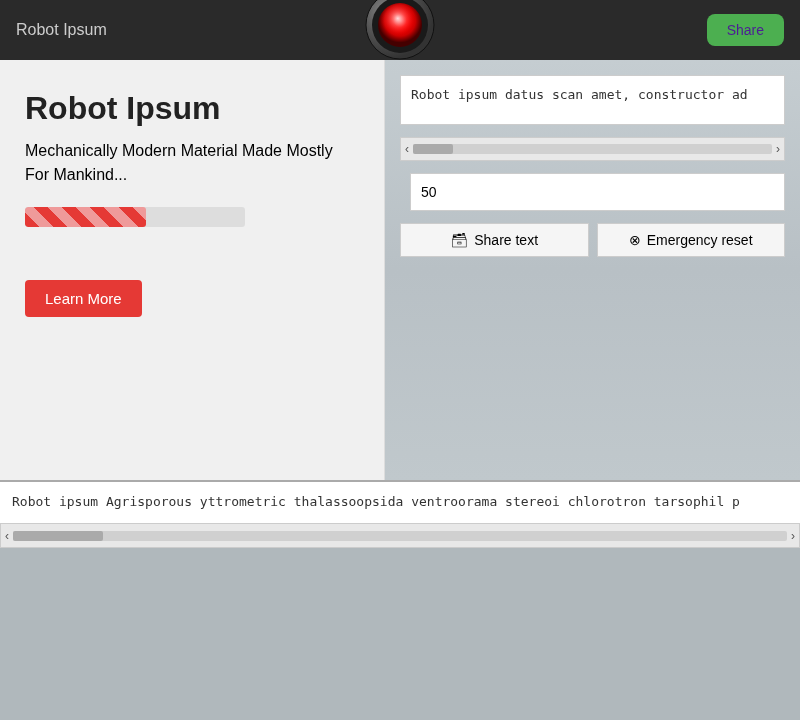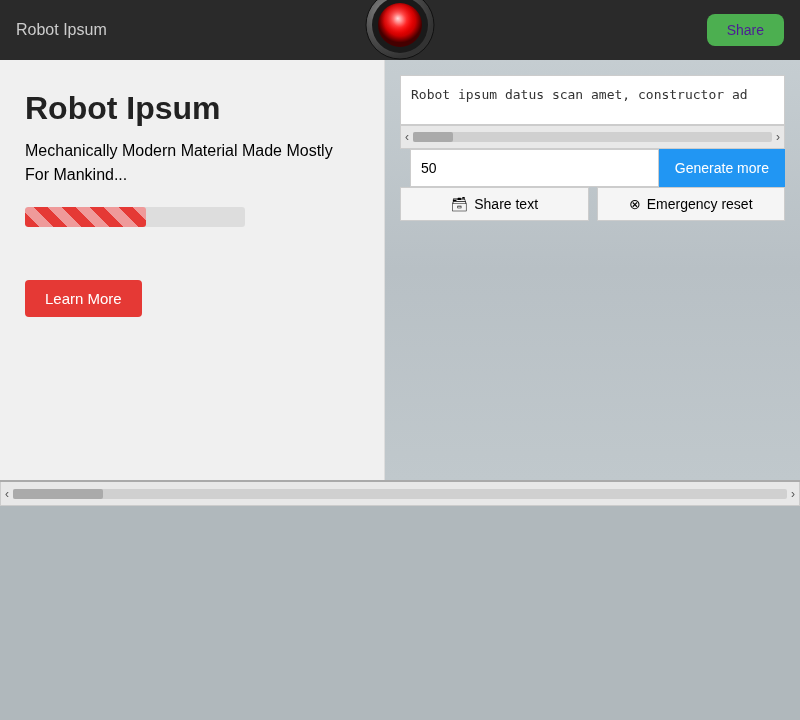--- a/index.html
+++ b/index.html
@@ -110,21 +110,21 @@
       cursor: pointer;
       margin-top: 33px;
     }
 
     
     .right-panel {
       flex: 1;
       padding: 15px;
       display: flex;
       flex-direction: column;
-      gap: 0;
+      gap: 12px;
     }
 
     
     .text-output-wrapper {
       background: white;
       border: 1px solid #ccc;
       padding: 10px;
       font-size: 13px;
       color: #333;
       font-family: monospace;
@@ -321,38 +321,38 @@
     <div class="scroll-row">
       <span class="scroll-arrow">‹</span>
       <div class="scroll-track">
         <div class="scroll-thumb"></div>
       </div>
       <span class="scroll-arrow">›</span>
     </div>
 
     <div class="generate-row">
       <input class="count-input" type="text" value="50" style="">
-      <button class="generate-btn">Generate more</button>
     </div>
 
     <div class="action-row">
       <button class="action-btn">
         <span>🗃</span>
         <span>Share text</span>
       </button>
       <button class="action-btn emergency">
         <span>⊗</span>
         <span>Emergency reset</span>
       </button>
     </div>
 
   </div>
 </div>
 
 <div class="bottom-area">
+  <div class="bottom-text-output">Robot ipsum Agrisporous yttrometric thalassoopsida ventroorama stereoi chlorotron tarsophil p</div>
 
   <div class="bottom-scroll-row">
     <span class="scroll-arrow">‹</span>
     <div class="scroll-track">
       <div class="bottom-scroll-thumb"></div>
     </div>
     <span class="scroll-arrow">›</span>
   </div>
 </div>
 

